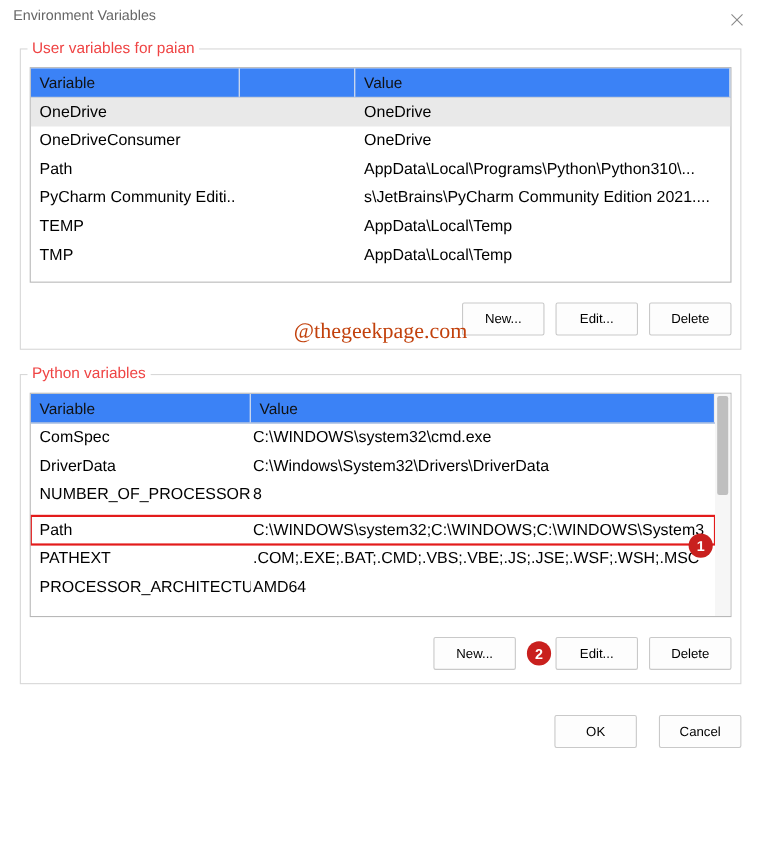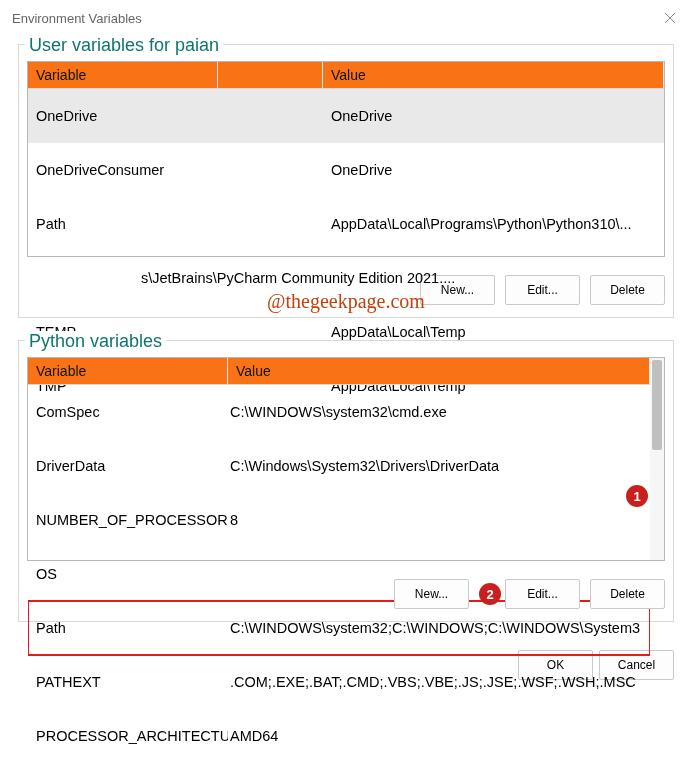--- a/index.html
+++ b/index.html
@@ -9,21 +9,21 @@
     font-size: 14px;
     color: #000;
     background: #fff;
     width: 692px;
     height: 767px;
     position: relative;
     overflow: hidden;
   }
   .titlebar {
     display: flex;
-    align-items: center;
+    align-items: flex-start;
     justify-content: space-between;
     padding: 6px 10px 6px 12px;
     color: #666;
     font-size: 13px;
   }
   .close-btn {
     width: 24px; height: 24px;
     display: flex; align-items: center; justify-content: center;
     color: #888;
     cursor: pointer;
@@ -35,46 +35,46 @@
     padding: 8px 8px 12px 8px;
     margin-bottom: 22px;
     position: relative;
   }
   .group-legend {
     position: absolute;
     top: -10px;
     left: 6px;
     background: #fff;
     padding: 0 4px;
-    font-size: 18px;
-    color: #0f766e;
+    font-size: 14px;
+    color: #ef4444;
   }
   .table-wrap {
     border: 1px solid #b8b8b8;
     margin-top: 8px;
     position: relative;
   }
   .table-body {
     overflow: hidden;
   }
   .tbl-header {
     display: flex;
     border-bottom: 1px solid #d8d8d8;
-    background: #f97316;
+    background: #3b82f6;
   }
   .tbl-header .th {
     padding: 5px 8px;
     font-size: 14px;
     color: #111;
   }
   .th.var { width: 190px; border-right: 1px solid #ececec; }
   .th.val { flex: 1; border-right: 1px solid #ececec; }
   .tbl-row {
     display: flex;
-    padding: 17px 0;
+    padding: 3px 0;
   }
   .tbl-row .td {
     padding: 2px 8px;
     font-size: 14.5px;
     white-space: nowrap;
     overflow: hidden;
     text-overflow: clip;
   }
   .td.var { width: 190px; }
   .td.val { flex: 1; }
@@ -131,21 +131,21 @@
   }
   .scroll-thumb {
     position: absolute;
     left: 2px; right: 2px;
     background: #bfbfbf;
     border-radius: 2px;
   }
   .footer-btns {
     display: flex;
     justify-content: flex-end;
-    gap: 6px;
+    gap: 20px;
     padding: 6px 18px 12px 0;
   }
 </style>
 </head>
 <body>
 
 <div class="titlebar">
   <span>Environment Variables</span>
   <div class="close-btn">
     <svg width="12" height="12" viewBox="0 0 12 12">
@@ -177,20 +177,21 @@
               <div class="td var">OneDriveConsumer</div>
               <div class="td" style="flex:0 0 105px;"></div>
               <div class="td val">OneDrive</div>
             </div>
             <div class="tbl-row">
               <div class="td var">Path</div>
               <div class="td" style="flex:0 0 105px;"></div>
               <div class="td val">AppData\Local\Programs\Python\Python310\...</div>
             </div>
             <div class="tbl-row">
+              <div class="td var">PyCharm Community Editi..</div>
               <div class="td" style="flex:0 0 105px;"></div>
               <div class="td val">s\JetBrains\PyCharm Community Edition 2021....</div>
             </div>
             <div class="tbl-row">
               <div class="td var">TEMP</div>
               <div class="td" style="flex:0 0 105px;"></div>
               <div class="td val">AppData\Local\Temp</div>
             </div>
             <div class="tbl-row">
               <div class="td var">TMP</div>
@@ -226,21 +227,20 @@
             </div>
             <div class="tbl-row">
               <div class="td var">DriverData</div>
               <div class="td val val-wide">C:\Windows\System32\Drivers\DriverData</div>
             </div>
             <div class="tbl-row">
               <div class="td var">NUMBER_OF_PROCESSORS</div>
               <div class="td val val-wide">8</div>
             </div>
             <div class="tbl-row">
-              <div class="td var">OS</div>
             </div>
             <div class="tbl-row red-box">
               <div class="td var">Path</div>
               <div class="td val val-wide">C:\WINDOWS\system32;C:\WINDOWS;C:\WINDOWS\System3</div>
             </div>
             <div class="tbl-row">
               <div class="td var">PATHEXT</div>
               <div class="td val val-wide">.COM;.EXE;.BAT;.CMD;.VBS;.VBE;.JS;.JSE;.WSF;.WSH;.MSC</div>
             </div>
             <div class="tbl-row">

